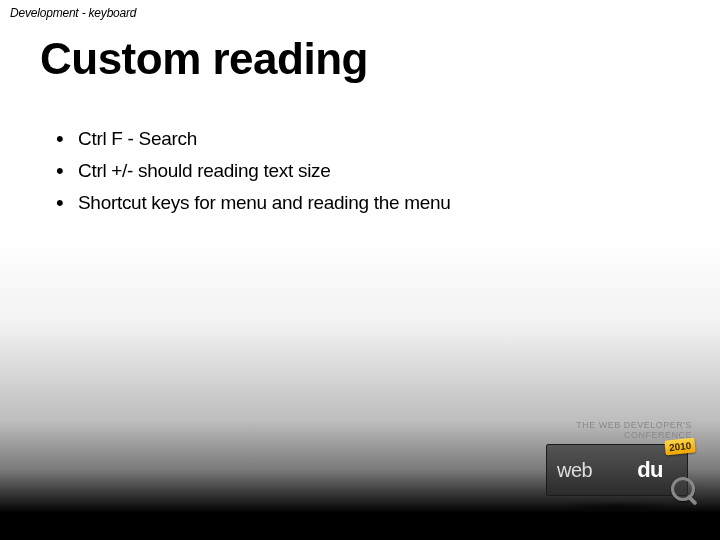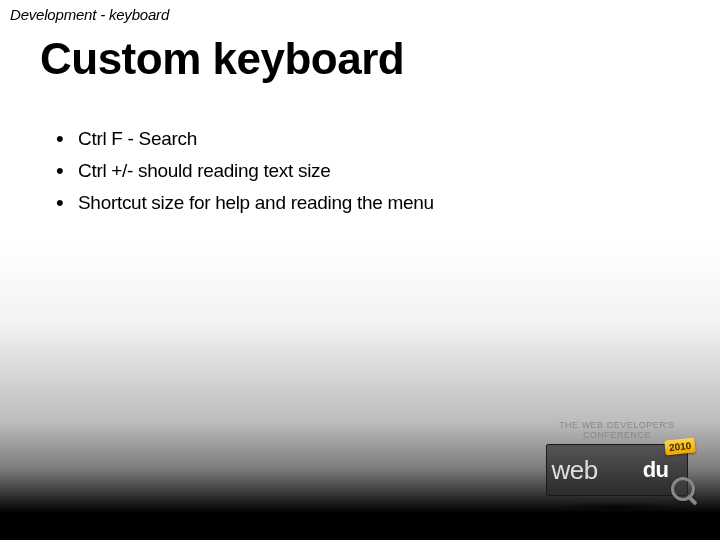--- a/index.html
+++ b/index.html
@@ -22,21 +22,21 @@
       #7a7a7a 87%,
       #000000 95%,
       #000000 100%);
   }
   .breadcrumb {
     position: absolute;
     top: 6px;
     left: 10px;
     font-style: italic;
     font-weight: 500;
-    font-size: 15px;
+    font-size: 12px;
     letter-spacing: -0.2px;
     color: #000;
     font-stretch: condensed;
   }
   .title {
     position: absolute;
     top: 34px;
     left: 40px;
     font-weight: 900;
     font-size: 44px;
@@ -79,39 +79,40 @@
     bottom: 28px;
     width: 150px;
     text-align: center;
   }
   .logo-tag {
     font-size: 9px;
     letter-spacing: 0.5px;
     color: #888;
     margin-bottom: 4px;
     font-family: Arial, sans-serif;
+    text-align: right;
   }
   .logo-box {
     position: relative;
     width: 118px;
     height: 50px;
     margin: 0 auto;
     background: linear-gradient(to bottom, #555 0%, #2b2b2b 100%);
     border: 1px solid #1a1a1a;
     border-radius: 2px;
     display: flex;
     align-items: center;
     justify-content: center;
     padding-left: 4px;
     padding-right: 18px;
   }
   .logo-text-web {
     font-family: Arial, sans-serif;
     font-weight: 400;
-    font-size: 26px;
+    font-size: 20px;
     color: #ddd;
     letter-spacing: -0.5px;
   }
   .logo-text-du {
     font-family: Arial, sans-serif;
     font-weight: 900;
     font-size: 22px;
     color: #fff;
     letter-spacing: -0.5px;
     padding-left: 45px;
@@ -163,26 +164,26 @@
     background: radial-gradient(ellipse at center, rgba(0,0,0,0.6) 0%, rgba(0,0,0,0) 70%);
   }
 </style>
 </head>
 <body>
 
 <div class="slide">
 
   <div class="breadcrumb">Development - keyboard</div>
 
-  <div class="title">Custom keyboard</div>
+  <div class="title">Custom reading</div>
 
   <ul class="bullets">
     <li>Ctrl F - Search</li>
     <li>Ctrl +/- should reading text size</li>
-    <li>Shortcut size for help and reading the menu</li>
+    <li>Shortcut keys for menu and reading the menu</li>
   </ul>
 
   <div class="logo-wrap">
     <div class="logo-tag">THE WEB DEVELOPER'S CONFERENCE</div>
     <div class="logo-box">
       <span class="logo-text-web">web</span>
         <span class="logo-text-du">du</span>
       <div class="logo-badge">2010</div>
       <div class="logo-search">
         <div class="lens"></div>

